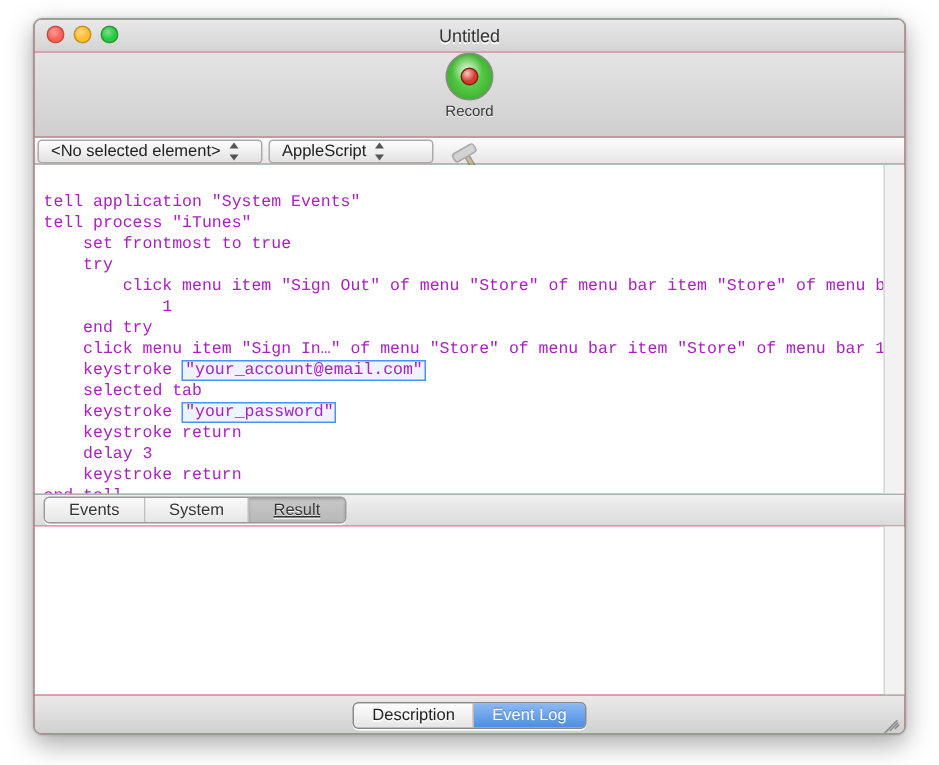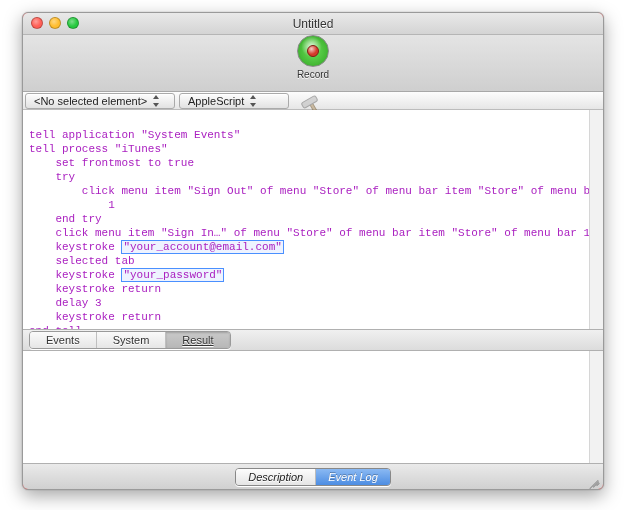--- a/index.html
+++ b/index.html
@@ -146,21 +146,21 @@
     position:relative;
   }
   .bseg{
     height:18px; display:flex; border-radius:4px; overflow:hidden;
     border:1px solid #888; box-shadow: 0 1px 0 #fff;
   }
   .bseg>div{
     padding:2px 12px; font-size:11px;
     background: linear-gradient(#fdfdfd,#e5e5e5);
     border-right:1px solid #bbb;
-    color:#222; text-shadow:0 1px 0 #fff;font-style:italic;
+    color:#222; text-shadow:0 1px 0 #fff;
   }
   .bseg>div:last-child{border-right:none;}
   .bseg>.sel{
     background: linear-gradient(#8ab9f3,#4d8de2);
     color:#fff; text-shadow: 0 -1px 0 rgba(0,0,0,.3);
     border-right: 1px solid #3a6db5;
   }
   .resize{
     position:absolute; right:3px; bottom:3px; width:12px; height:12px;
   }

